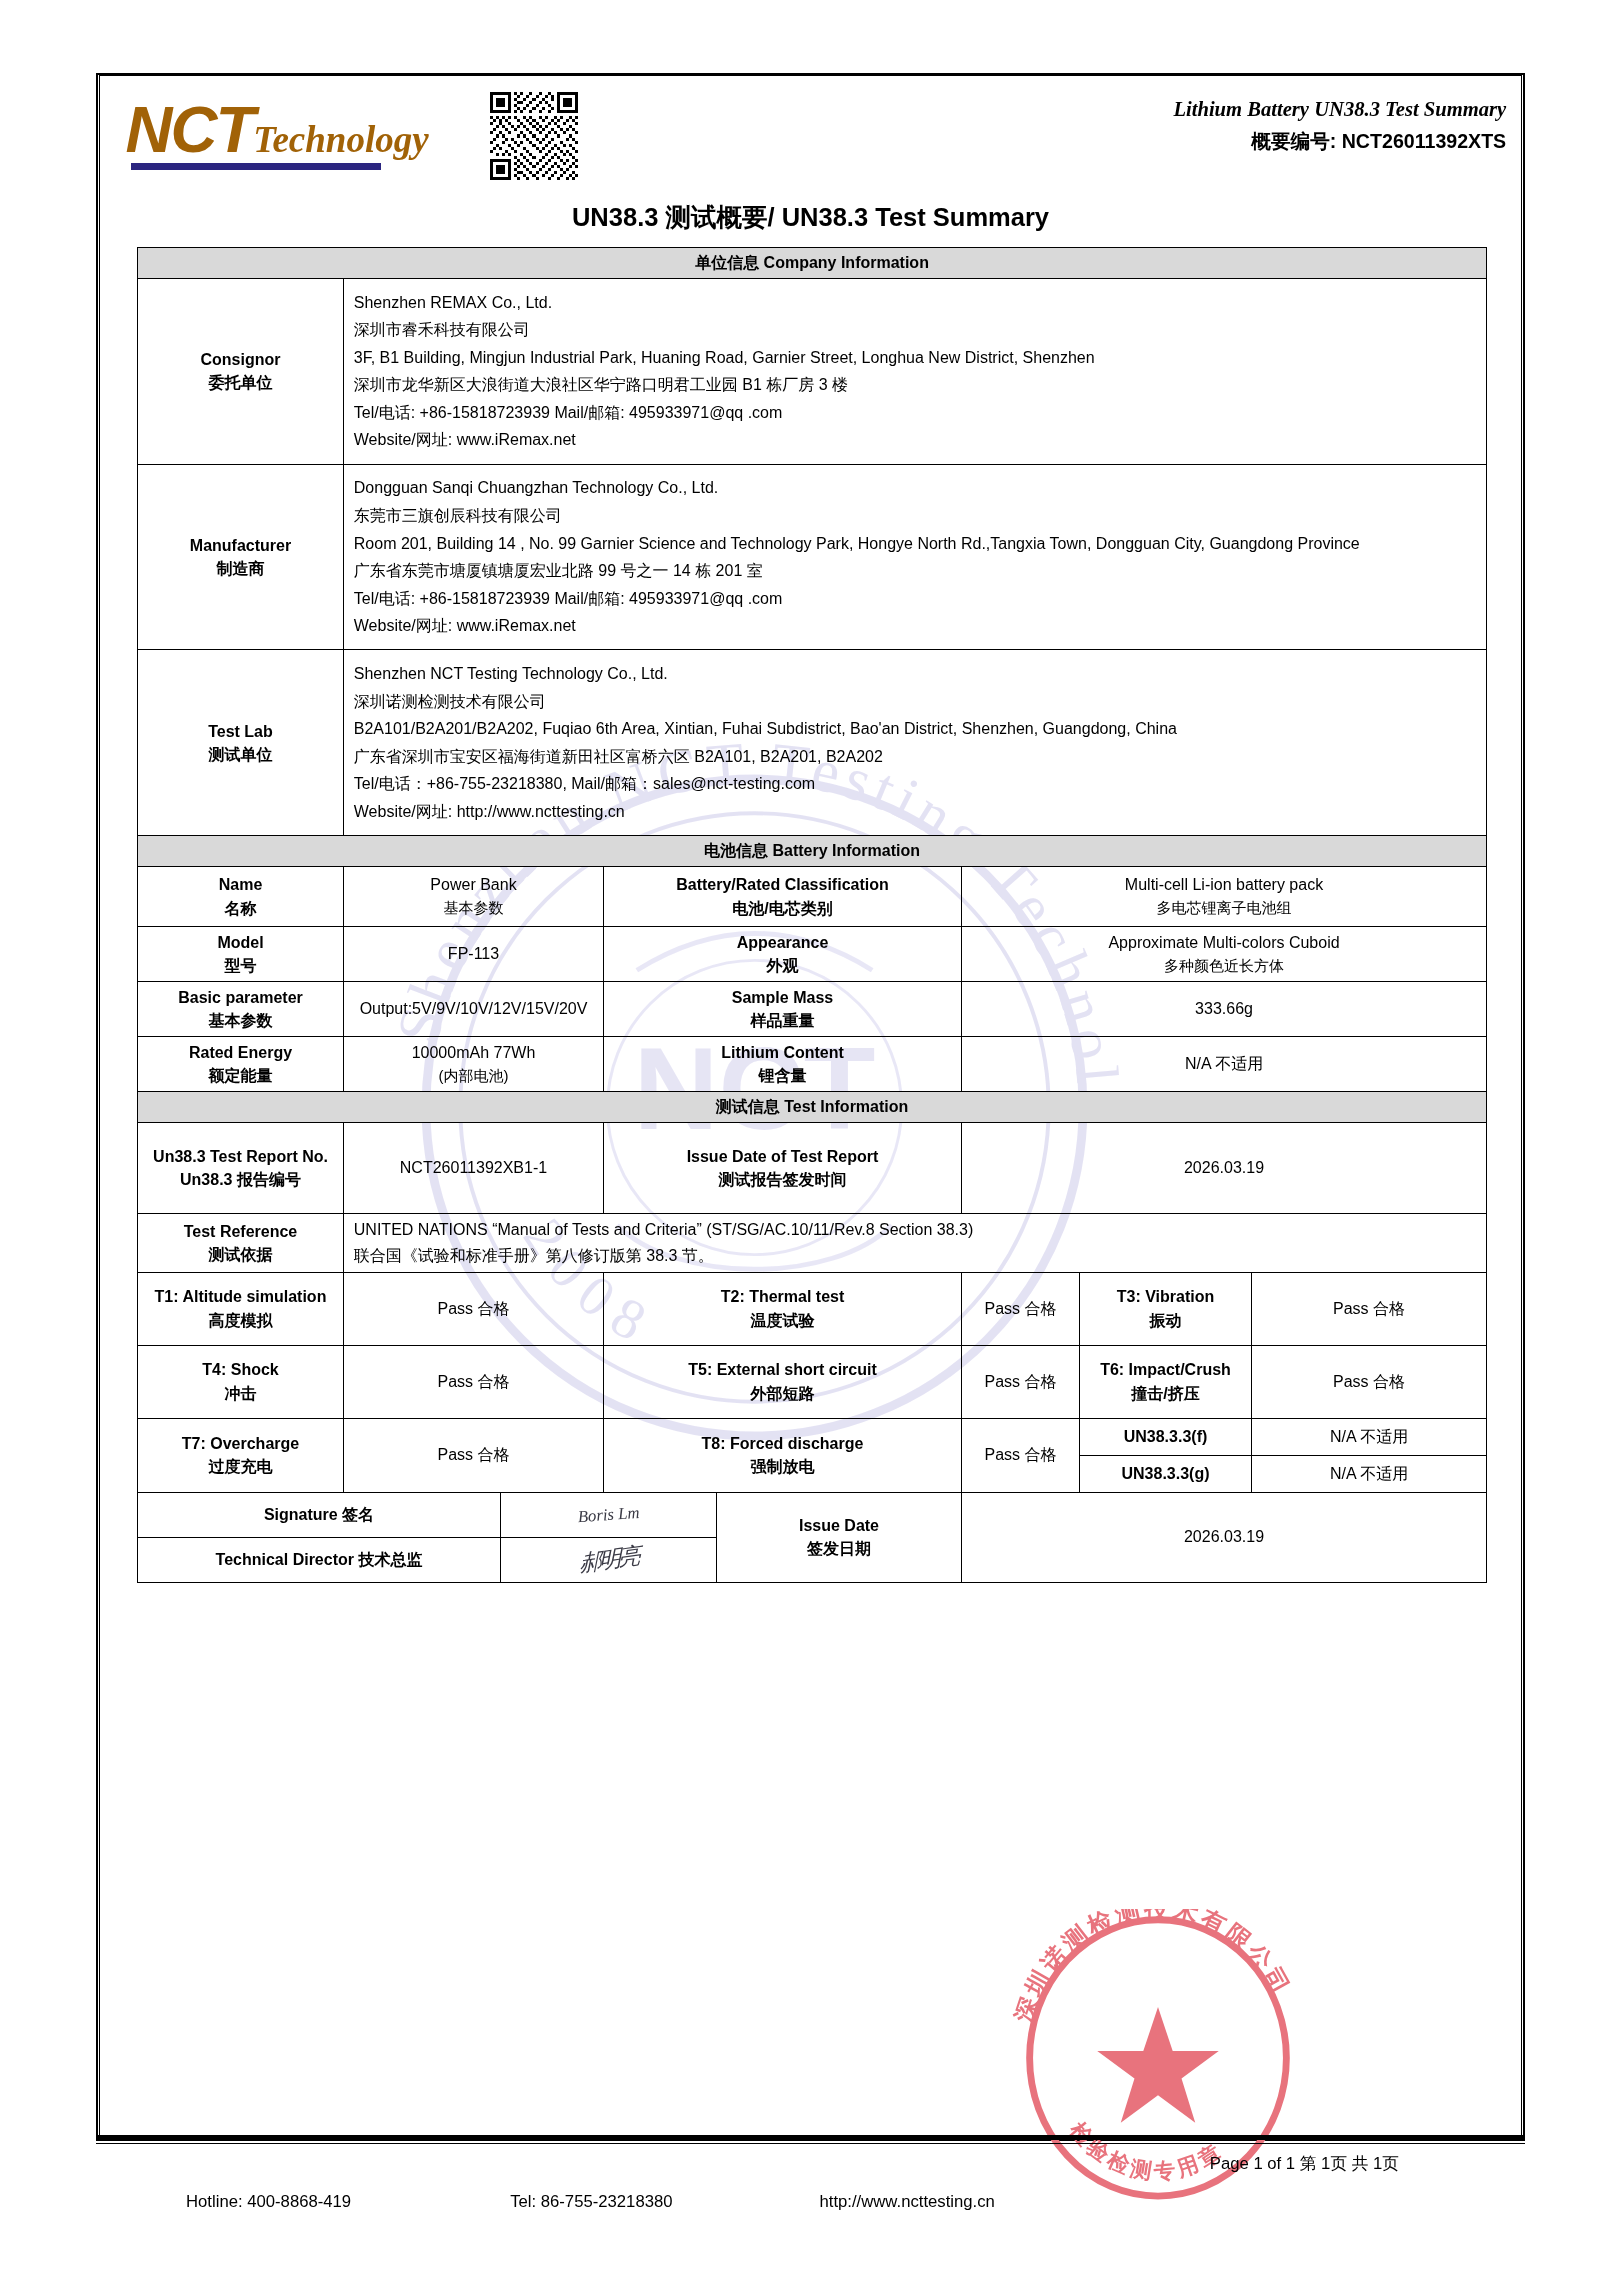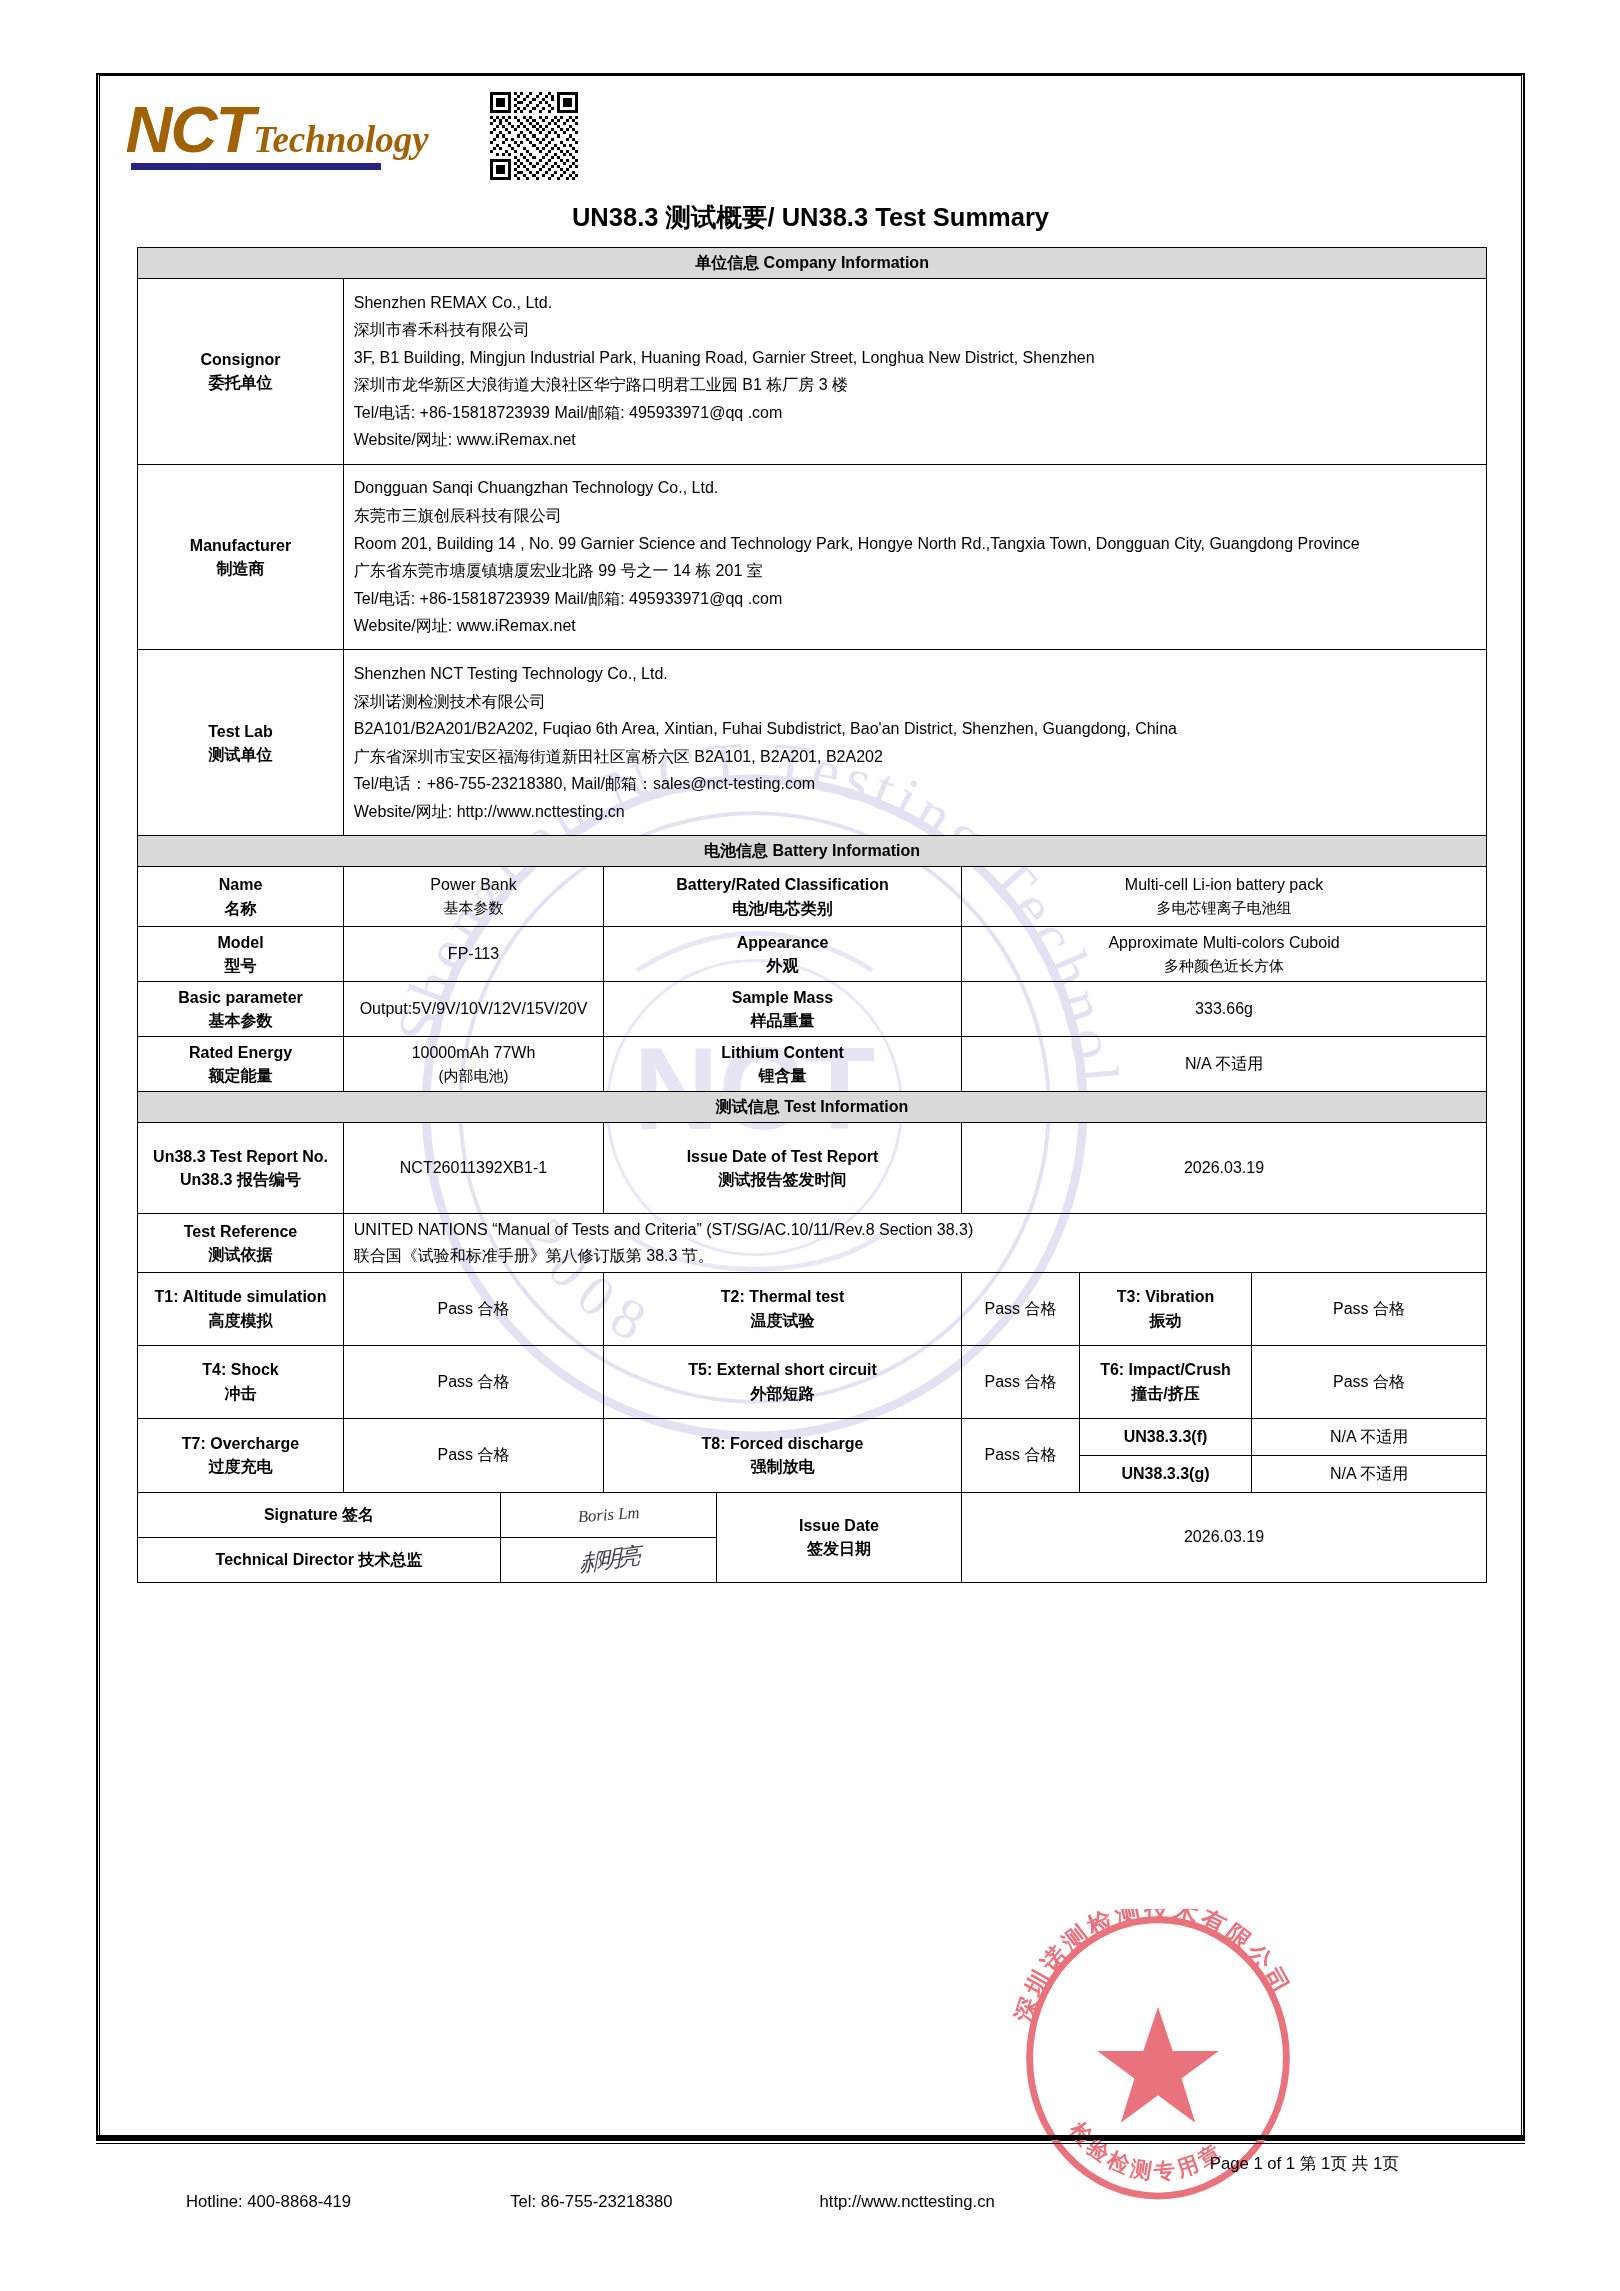--- a/index.html
+++ b/index.html
@@ -445,20 +445,27 @@
             <rect x="12" y="28" width="1" height="1"></rect>
             <rect x="15" y="28" width="1" height="1"></rect>
           <rect x="19" y="28" width="1" height="1"></rect>
             <rect x="22" y="28" width="1" height="1"></rect>
             <rect x="25" y="28" width="1" height="1"></rect>
           <rect x="27" y="28" width="1" height="1"></rect>
         </g>
       </svg>
     </div>
 
+    <div class="hdr-right">
+      <div class="l1">Lithium Battery UN38.3 Test Summary</div>
+      <div class="l2">
+        <span>概要编号:</span>
+        <span>NCT26011392XTS</span>
+      </div>
+    </div>
   </div>
 
   <div class="doc-title">UN38.3 测试概要/ UN38.3 Test Summary</div>
 
   <table class="main">
     <colgroup>
       <col style="width:206px">
       <col style="width:157px">
       <col style="width:103px">
       <col style="width:113px">

